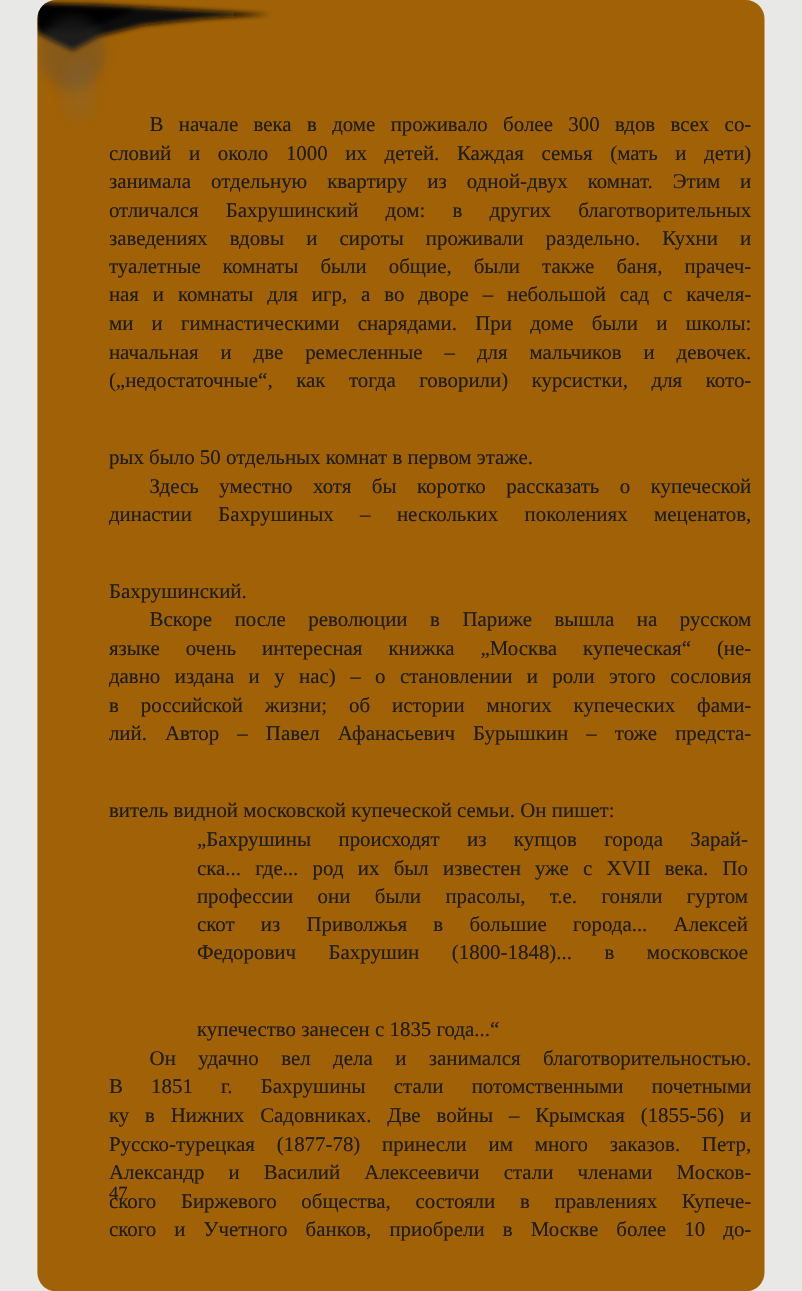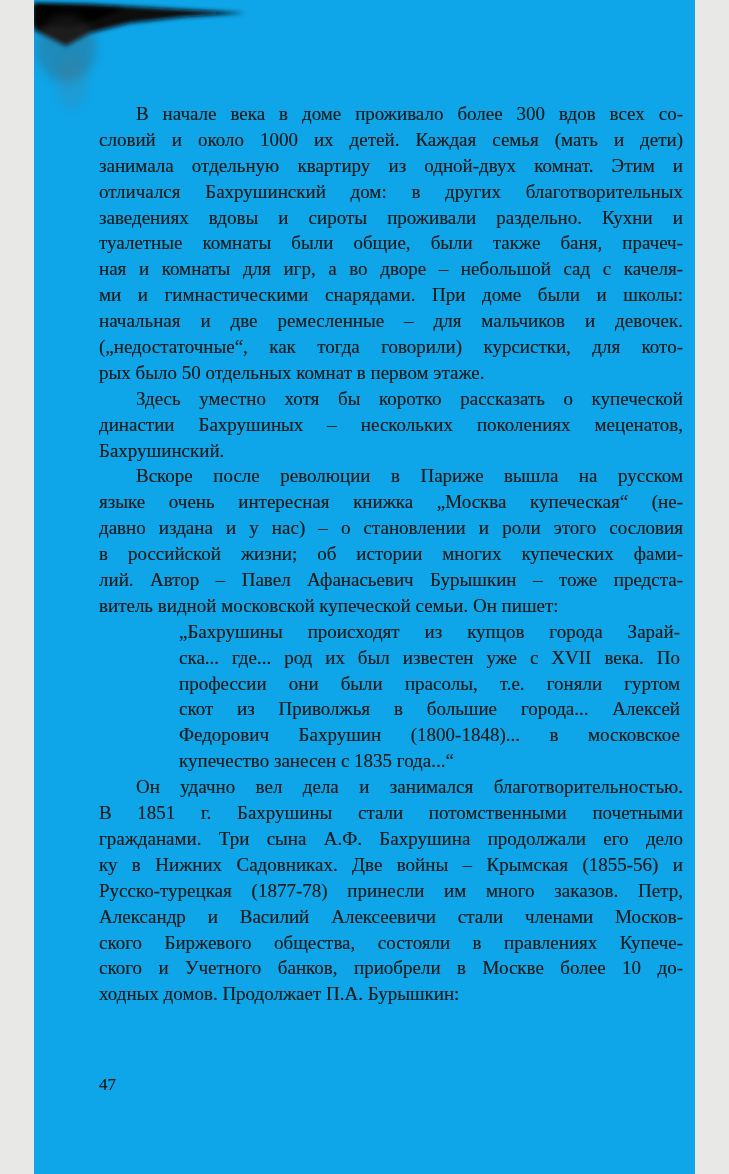--- a/index.html
+++ b/index.html
@@ -5,24 +5,25 @@
   html, body {
     margin: 0;
     padding: 0;
     background: #e8e8e6;
   }
   .page {
     position: relative;
     width: 661px;
     height: 1174px;
     margin: 0 auto;
-    background: #0ea5e9;
+    background: #a16207;
     overflow: hidden;
     font-family: "Liberation Serif", "DejaVu Serif", serif;
     color: #1d1d1d;
+    border-radius: 17px;
   }
   .smudge-svg {
     position: absolute;
     top: 0;
     left: 0;
     pointer-events: none;
   }
   .text-block {
     position: absolute;
     top: 101px;
@@ -32,21 +33,21 @@
     line-height: 25.9px;
     text-shadow: 0 0 0.5px rgba(30,30,30,0.55);
   }
   .para { margin: 0; padding: 0; }
   .line {
     text-align: justify;
     text-align-last: justify;
     height: 25.9px;
     overflow: hidden;
   }
-  .line.last { text-align-last: left; }
+  .line.last { text-align-last: left; margin-top: 44px; }
   .line.first { text-indent: 37px; }
   .quote {
     padding-left: 80px;
     padding-right: 3px;
   }
   .page-number {
     position: absolute;
     top: 1074px;
     left: 65px;
     width: 570px;
@@ -107,21 +108,20 @@
         <div class="line">„Бахрушины происходят из купцов города Зарай-</div>
         <div class="line">ска... где... род их был известен уже с XVII века. По</div>
         <div class="line">профессии они были прасолы, т.е. гоняли гуртом</div>
         <div class="line">скот из Приволжья в большие города... Алексей</div>
         <div class="line">Федорович Бахрушин (1800-1848)... в московское</div>
         <div class="line last">купечество занесен с 1835 года...“</div>
       </div>
       <div class="para">
         <div class="line first">Он удачно вел дела и занимался благотворительностью.</div>
         <div class="line">В 1851 г. Бахрушины стали потомственными почетными</div>
-        <div class="line">гражданами. Три сына А.Ф. Бахрушина продолжали его дело</div>
         <div class="line">ку в Нижних Садовниках. Две войны – Крымская (1855-56) и</div>
         <div class="line">Русско-турецкая (1877-78) принесли им много заказов. Петр,</div>
         <div class="line">Александр и Василий Алексеевичи стали членами Москов-</div>
         <div class="line">ского Биржевого общества, состояли в правлениях Купече-</div>
         <div class="line">ского и Учетного банков, приобрели в Москве более 10 до-</div>
         <div class="line last">ходных домов. Продолжает П.А. Бурышкин:</div>
       </div>
     </main>
 
   <div class="page-number">47</div>

